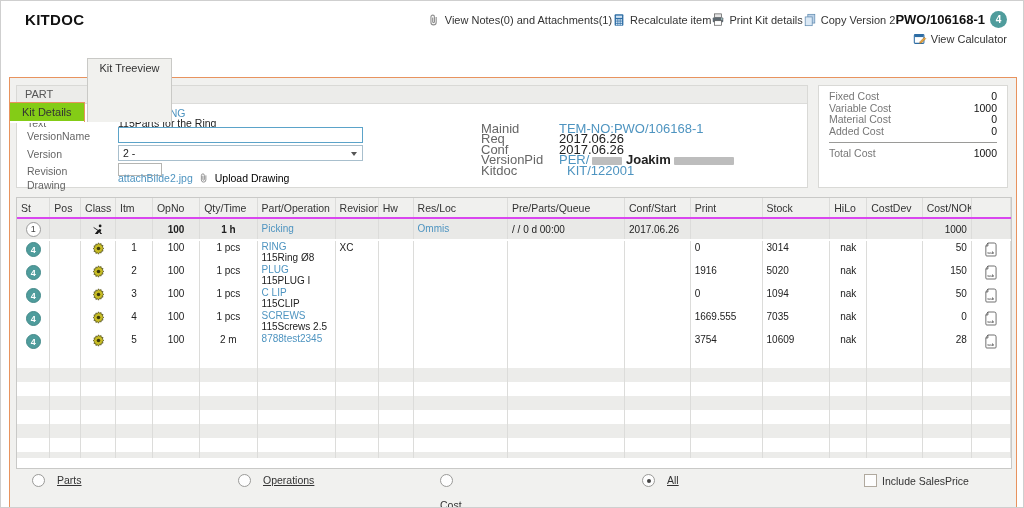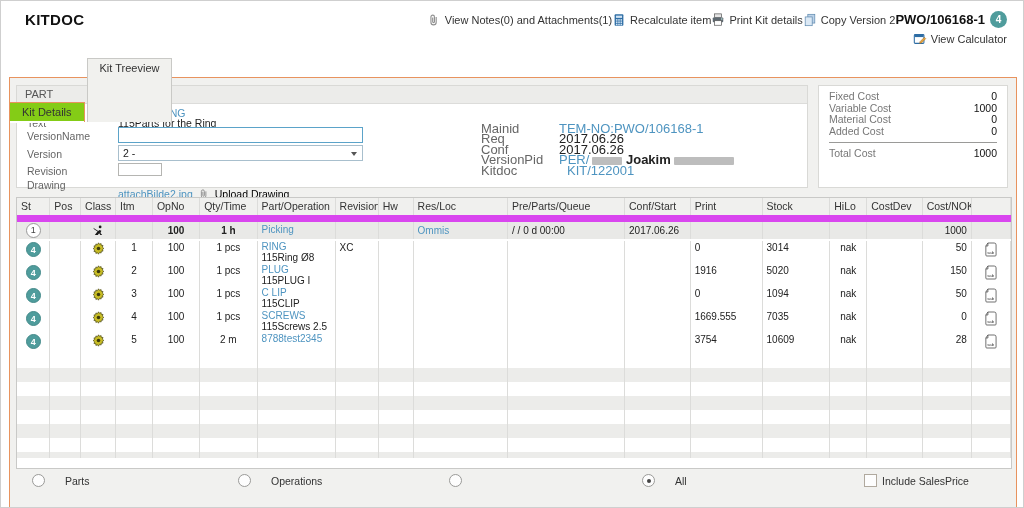--- a/index.html
+++ b/index.html
@@ -50,21 +50,21 @@
   .cost-rows { padding:5px 10px 0; font-size:10.5px; line-height:11.5px; color:#777; }
   .cost-row { display:flex; justify-content:space-between; }
   .cost-row .v { color:#111; }
   .cost-sep { border-top:1px solid #9a9a98; margin:5px 10px 4px; }
   .cost-total { display:flex; justify-content:space-between; padding:0 10px; font-size:10.5px; color:#777; }
   .cost-total .v { color:#111; }
 
   
   .grid-box { position:absolute; left:6px; top:119px; width:996px; height:272px; background:#fff; border:1px solid #c9c9c7; }
   table.grid { width:100%; border-collapse:collapse; table-layout:fixed; font-size:10px; color:#222; }
-  .grid th { height:20px; background:#f0f0ee; border-bottom:7px solid #d946ef; border-right:1px solid #dcdcda; font-weight:normal; color:#333; font-size:10.5px; text-align:left; padding:0 4px; overflow:hidden; }
+  .grid th { height:20px; background:#f0f0ee; border-bottom:2px solid #d946ef; border-right:1px solid #dcdcda; font-weight:normal; color:#333; font-size:10.5px; text-align:left; padding:0 4px; overflow:hidden; }
   .grid td { border-right:1px solid #dcdcda; padding:1px 4px; vertical-align:top; overflow:hidden; }
   .grid tr.op-row td { background:#e9e9e7; height:22px; border-bottom:2px solid #fff; vertical-align:middle; }
   .grid tr.op-row td.c-opno, .grid tr.op-row td.c-qty { font-weight:bold; }
   .grid tr.item-row td { height:21px; }
   .st-circle { display:inline-flex; align-items:center; justify-content:center; width:15px; height:15px; border-radius:50%; font-size:9px; }
   .st-op { background:#fff; border:1px solid #9a9a9a; color:#444; }
   .st-item { background:#4f9c9c; border:1px solid #448a8a; color:#fff; font-weight:bold; }
   .p1 { color:#4e94c0; line-height:10.5px; cursor:pointer; }
   .p2 { color:#222; line-height:10.5px; }
   .cls-ic svg { width:13px; height:13px; display:block; margin:0 auto; }
@@ -72,21 +72,21 @@
   td.al-c, th.al-c { text-align:center; }
   td.al-r, th.al-r { text-align:right; }
   tr.filler td { height:104px; background:repeating-linear-gradient(180deg,#fff 0 14px,#ececea 14px 28px); }
 
   .grid-footer { position:absolute; left:0; right:0; bottom:0; height:21px; background:#ebebe9; border-top:1px solid #c9c9c7; display:flex; align-items:center; justify-content:flex-end; gap:6px; padding:0 6px; }
   .pos-label { font-size:10.5px; font-weight:bold; color:#333; margin-right:4px; }
   .nav-btn { width:24px; height:16px; border:1px solid #b4b4b0; border-radius:3px; background:linear-gradient(#fafafa,#dcdcda); font-size:7px; color:#444; display:inline-flex; align-items:center; justify-content:center; cursor:pointer; }
 
   
   .filter-bar { position:absolute; left:6px; right:6px; top:396px; height:20px; }
-  .radio-item { position:absolute; display:inline-flex; align-items:flex-end; gap:20px; font-size:10.5px; color:#333; cursor:pointer; }
+  .radio-item { position:absolute; display:inline-flex; align-items:flex-start; gap:12px; font-size:10.5px; color:#333; cursor:pointer;text-decoration:underline; }
   .radio { width:13px; height:13px; border-radius:50%; border:1px solid #9a9a98; background:#fdfdfd; position:relative; }
   .radio.checked::after { content:""; position:absolute; left:3.5px; top:3.5px; width:4px; height:4px; border-radius:50%; background:#444; }
   .cb-item { position:absolute; display:inline-flex; align-items:center; gap:5px; font-size:10.5px; color:#333; cursor:pointer; }
   .cb { width:13px; height:13px; border:1px solid #b0a99e; background:#fdfdfd; }
 </style>
 </head>
 <body>
 
 <div class="screen">
 
@@ -165,21 +165,21 @@
         <span class="fld-label" style="top:26px">VersionName</span>
         <input class="txt-input" style="top: 23px;" value="">
         <span class="fld-label" style="top:44px">Version</span>
         <div class="sel" style="top:41px">
           <span>2 -</span>
           <span class="arr"></span>
         </div>
         <span class="fld-label" style="top:61px">Revision</span>
         <input class="txt-input rev-input" style="top: 59px;" value="">
         <span class="fld-label" style="top:75px">Drawing</span>
-        <div class="drawing-row" style="top:84px">
+        <div class="drawing-row" style="top:68px">
           <a class="link">attachBilde2.jpg</a>
           <svg viewBox="0 0 16 16" fill="none" stroke="#909090" stroke-width="1.3">
               <path d="M10.5 4.5v6a3 3 0 0 1-6 0v-6a2 2 0 0 1 4 0v5.5a1 1 0 0 1-2 0V5"></path>
             </svg>
           <span>Upload Drawing</span>
         </div>
 
         <div class="info-col">
           <div class="info-row">
               <span class="l">Mainid</span>

